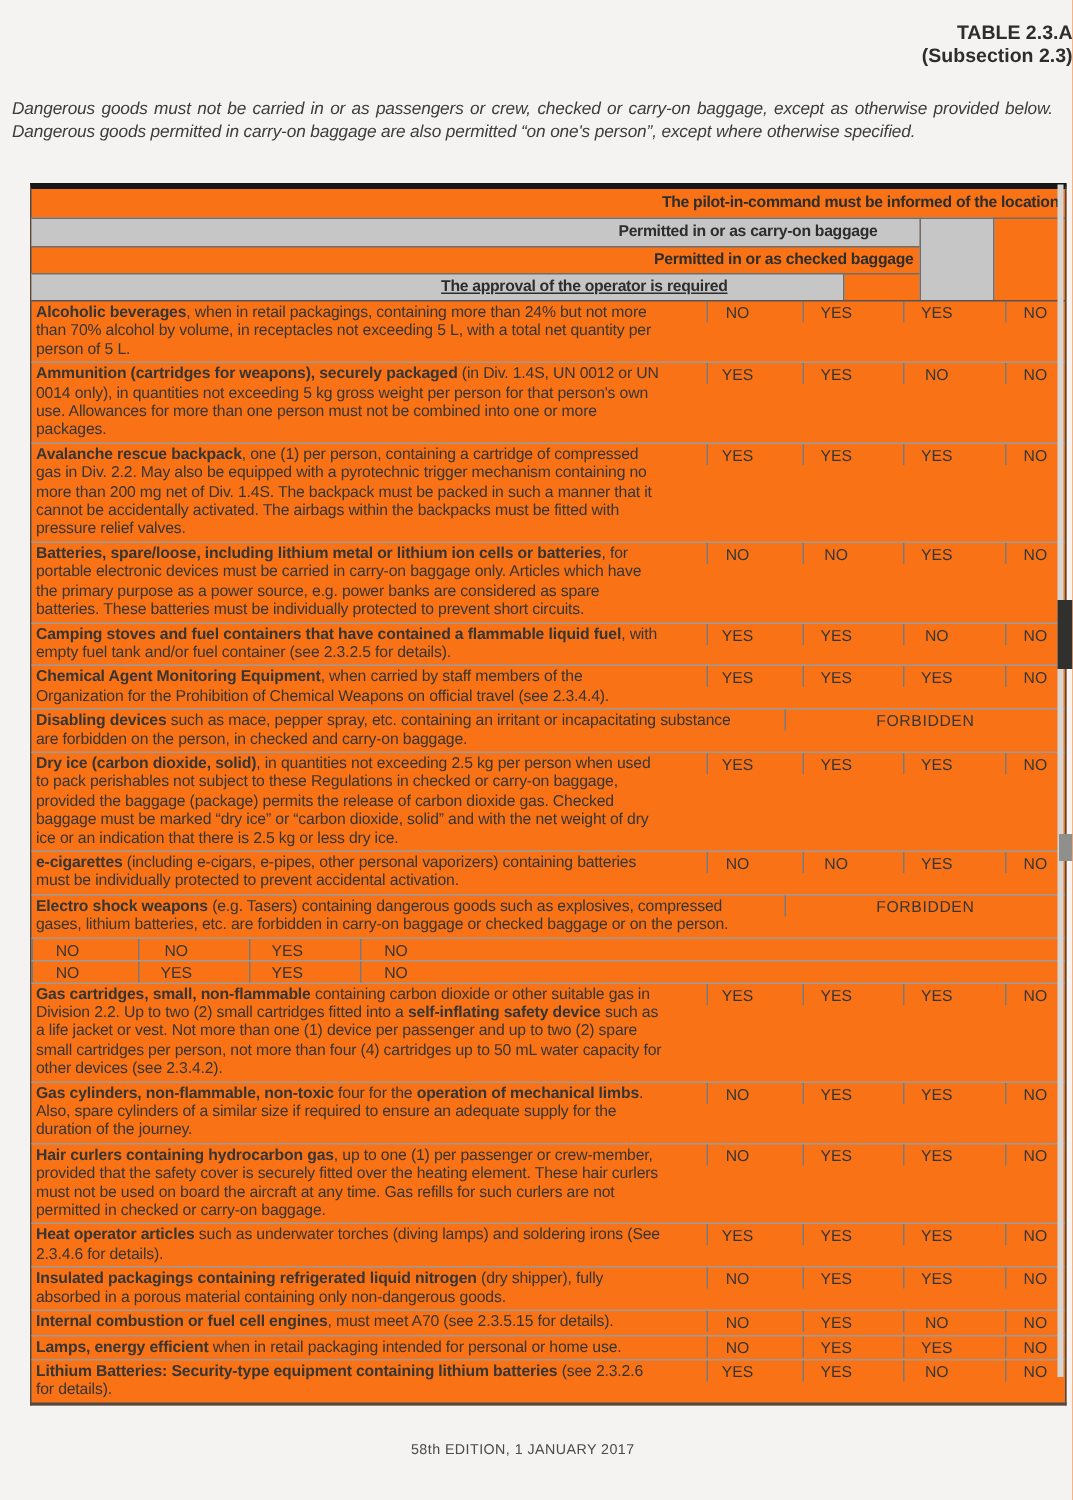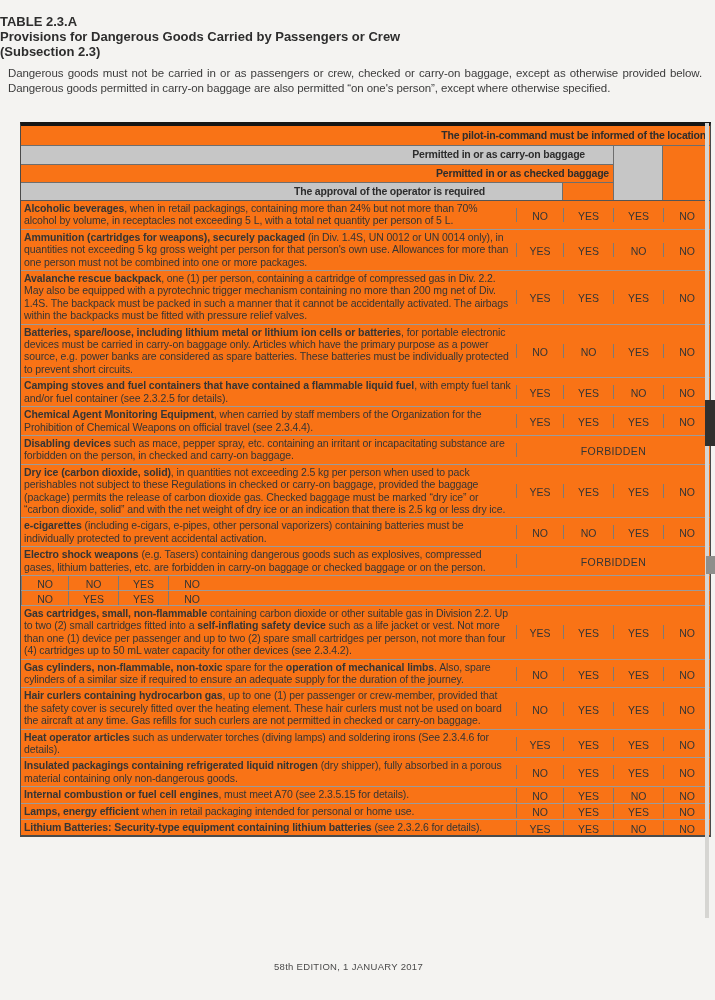--- a/index.html
+++ b/index.html
@@ -3,27 +3,27 @@
 <meta charset="utf-8">
 <style>
   html,body{margin:0;padding:0;}
   body{
     width:715px;height:1000px;position:relative;
     background:#f4f3f1;
     font-family:"Liberation Sans", sans-serif;
     color:#353535;
     overflow:hidden;
   }
-  .title-block{position:absolute;top:14px;left:0;width:715px;text-align:left;font-weight:bold;color:#2d2d2d;}
+  .title-block{position:absolute;top:14px;left:0;width:715px;text-align:right;font-weight:bold;color:#2d2d2d;}
   .t1{font-size:13px;line-height:15px;}
   .t2{font-size:13px;line-height:15px;}
   .t3{font-size:13px;line-height:15px;}
   .intro{
     position:absolute;top:66px;left:8px;width:694px;margin:0;
-    font-size:11.5px;line-height:14.6px;
+    font-style:italic;font-size:11.5px;line-height:14.6px;
     text-align:justify;color:#3c3c3c;letter-spacing:-0.1px;
   }
   
   .tbl{
     position:absolute;top:122px;left:20px;width:689px;
     border-left:1px solid #4a4a4a;border-right:1px solid #4a4a4a;border-bottom:2px solid #4a4a4a;
     border-top:4px solid #161616;
     background:#f97316;
     box-sizing:content-box;
   }
@@ -33,23 +33,23 @@
   .band4{left:0;top:56px;width:542px;height:18px;border-right:1px solid #6e6e6e;box-sizing:border-box;}
   .strip3{left:592px;top:19px;width:50px;height:55px;border-left:1px solid #6e6e6e;border-right:1px solid #6e6e6e;box-sizing:border-box;background:#c6c6c6;position:absolute;}
   .hline{position:absolute;background:#6e6e6e;height:1px;}
   .hl1{left:0;right:0;top:19px;}
   .hl2{left:0;width:592px;top:38px;}
   .hl3{left:0;width:592px;top:56px;}
   .hlabel{position:absolute;font-weight:bold;font-size:10.5px;letter-spacing:-0.2px;text-align:right;padding-right:4px;box-sizing:border-box;color:#2d2d2d;white-space:nowrap;}
   .hlab1{left:0;top:0;width:689px;line-height:19px;}
   .hlab2{left:0;top:19px;width:568px;line-height:19px;}
   .hlab3{left:0;top:38px;width:592px;line-height:18px;}
-  .hlab4{left:0;top:56px;width:468px;line-height:18px;}
+  .hlab4{left:0;top:56px;width:468px;line-height:18px;text-decoration:underline;}
   
-  .row{display:flex;align-items:center;border-top:1px solid #9b9b9b;}
+  .row{display:flex;align-items:flex-start;border-top:1px solid #9b9b9b;gap:24px;}
   .row:first-child{border-top:none;}
   .desc{
     width:495px;box-sizing:border-box;
     padding:1px 5px 2px 3px;
     font-size:10.5px;line-height:12.4px;letter-spacing:-0.1px;
   }
   .desc .b{font-weight:bold;}
   .vcell{
     box-sizing:border-box;border-left:1px solid #7a7a7a;
     text-align:center;font-size:10.5px;padding-top:2px;color:#353535;
@@ -63,21 +63,20 @@
   
   .edge-line{position:absolute;left:705px;top:123px;width:4px;height:795px;background:#d6d5d2;}
   .edge-dark{position:absolute;left:705px;top:400px;width:10px;height:46px;background:#30302e;}
   .edge-mid{position:absolute;left:706px;top:556px;width:9px;height:18px;background:#8f8f8c;}
 </style>
 </head>
 <body>
 
 <div class="title-block">
   <div class="t1">TABLE 2.3.A</div>
-  <div class="t2">Provisions for Dangerous Goods Carried by Passengers or Crew</div>
   <div class="t3">(Subsection 2.3)</div>
 </div>
 
 <p class="intro">Dangerous goods must not be carried in or as passengers or crew, checked or carry-on baggage, except as otherwise provided below. Dangerous goods permitted in carry-on baggage are also permitted “on one's person”, except where otherwise specified.</p>
 
 <div class="tbl">
   <div class="thead">
     <div class="band band2"></div>
     <div class="band band4"></div>
     <div class="strip3"></div>
@@ -167,21 +166,21 @@
         <div class="vcell v3">NO</div>
       </div>
       <div class="row">
         <div class="desc"><span class="b">Gas cartridges, small, non-flammable</span><span> containing carbon dioxide or other suitable gas in Division 2.2. Up to two (2) small cartridges fitted into a </span><span class="b">self-inflating safety device</span><span> such as a life jacket or vest. Not more than one (1) device per passenger and up to two (2) spare small cartridges per person, not more than four (4) cartridges up to 50 mL water capacity for other devices (see 2.3.4.2).</span></div>
         <div class="vcell v0">YES</div>
         <div class="vcell v1">YES</div>
         <div class="vcell v2">YES</div>
         <div class="vcell v3">NO</div>
       </div>
       <div class="row">
-        <div class="desc"><span class="b">Gas cylinders, non-flammable, non-toxic</span><span> spare for the </span><span class="b">operation of mechanical limbs</span><span>. Also, spare cylinders of a similar size if required to ensure an adequate supply for the duration of the journey.</span></div>
+        <div class="desc"><span class="b">Gas cylinders, non-flammable, non-toxic</span><span> four for the </span><span class="b">operation of mechanical limbs</span><span>. Also, spare cylinders of a similar size if required to ensure an adequate supply for the duration of the journey.</span></div>
         <div class="vcell v0">NO</div>
         <div class="vcell v1">YES</div>
         <div class="vcell v2">YES</div>
         <div class="vcell v3">NO</div>
       </div>
       <div class="row">
         <div class="desc"><span class="b">Hair curlers containing hydrocarbon gas</span><span>, up to one (1) per passenger or crew-member, provided that the safety cover is securely fitted over the heating element. These hair curlers must not be used on board the aircraft at any time. Gas refills for such curlers are not permitted in checked or carry-on baggage.</span></div>
         <div class="vcell v0">NO</div>
         <div class="vcell v1">YES</div>
         <div class="vcell v2">YES</div>

